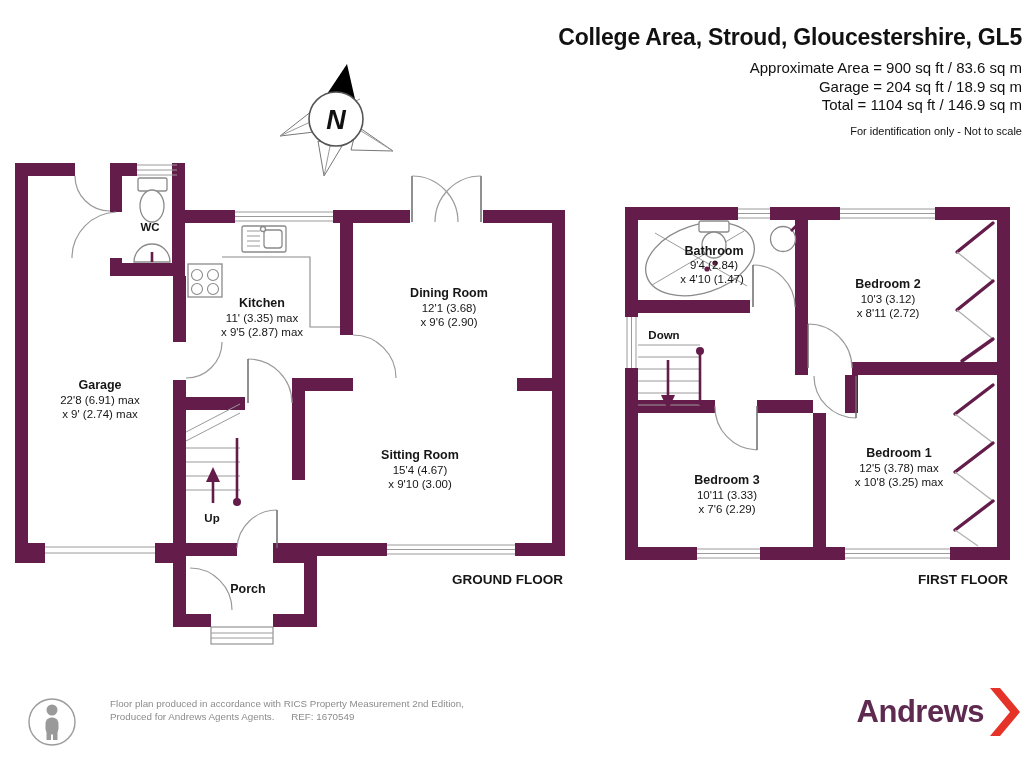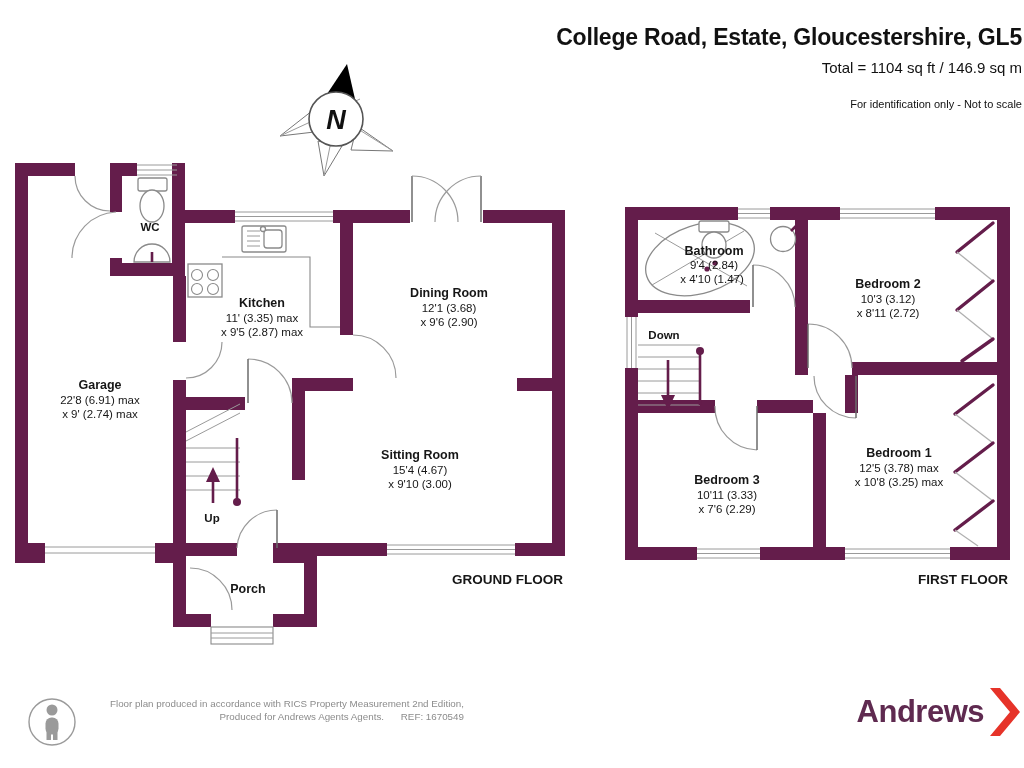--- a/index.html
+++ b/index.html
@@ -3,55 +3,57 @@
 <meta charset="utf-8">
 <style>
   html,body{margin:0;padding:0;background:#fff;}
   #page{position:relative;width:1024px;height:768px;background:#fff;overflow:hidden;
         font-family:"Liberation Sans",sans-serif;color:#111;}
   
   #header{position:absolute;top:24px;right:2px;text-align:right;}
   #title{font-size:23px;font-weight:bold;letter-spacing:-0.2px;}
   .area-line{font-size:15px;line-height:18.5px;}
   #areas{margin-top:8px;}
-  #disclaimer{font-size:11px;margin-top:20px;}
+  #disclaimer{font-size:11px;margin-top:10px;}
   
   svg{position:absolute;left:0;top:0;}
   .wall{fill:var(--wall,#641d4b);}
   .fx{fill:#fff;stroke:#8a8a8a;stroke-width:1.3;}
   .thin{stroke:#8a8a8a;stroke-width:1.1;fill:none;}
   .winline{stroke:#9a9a9a;stroke-width:1;fill:none;}
   .arc{stroke:#9a9a9a;stroke-width:1.2;fill:none;}
   .leaf{stroke:#6b6b6b;stroke-width:1.5;fill:none;}
   .rail{stroke:var(--wall,#641d4b);stroke-width:2.6;fill:none;}
   .mfill{fill:var(--wall,#641d4b);}
   .zz1{stroke:var(--wall,#641d4b);stroke-width:3.4;fill:none;stroke-linecap:round;}
   .zz2{stroke:#b0b0b0;stroke-width:1.3;fill:none;}
   .rlabel{font-weight:bold;font-size:12.5px;fill:#161616;text-anchor:middle;}
   .rdim{font-size:11.5px;fill:#161616;text-anchor:middle;}
   .slabel{font-weight:bold;font-size:11.5px;fill:#161616;text-anchor:middle;}
   .flabel{font-weight:bold;font-size:13.5px;fill:#161616;}
   .ntext{font-weight:bold;font-style:italic;font-size:27px;fill:#111;text-anchor:middle;}
   .compass-line{stroke:#777;stroke-width:1;fill:#fff;}
   
-  #footer-text{position:absolute;left:110px;top:698px;font-size:9.8px;line-height:12.5px;text-align:right;}
+  #footer-text{position:absolute;left:110px;top:698px;font-size:9.8px;line-height:12.5px;}
   #footer-text, #footer-text span{color:var(--footer,#8c8c8c);}
   .fsp{display:inline-block;margin-left:14px;}
   #brand{position:absolute;right:4px;top:688px;display:flex;align-items:center;}
   #brand-name{font-size:31px;font-weight:bold;letter-spacing:-0.5px;color:var(--brand,#5f2a50);}
   #brand-chevron{position:relative;width:30px;height:48px;margin-left:6px;top:1px;}
 </style>
 </head>
 <body>
 
 <div id="page">
 
   <div id="header">
-    <div id="title">College Road, Estate, Gloucestershire, GL5</div>
+    <div id="title">College Area, Stroud, Gloucestershire, GL5</div>
     <div id="areas">
+      <div class="area-line">Approximate Area = 900 sq ft / 83.6 sq m</div>
+      <div class="area-line">Garage = 204 sq ft / 18.9 sq m</div>
       <div class="area-line">Total = 1104 sq ft / 146.9 sq m</div>
     </div>
     <div id="disclaimer">For identification only - Not to scale</div>
   </div>
 
   <svg width="1024" height="768" viewBox="0 0 1024 768">
 
     <g>
       <path class="compass-line" d="M280,136 L317,107 L323,131 Z"></path>
       <path class="compass-line" d="M393,151 L357,126 L351,150 Z"></path>

